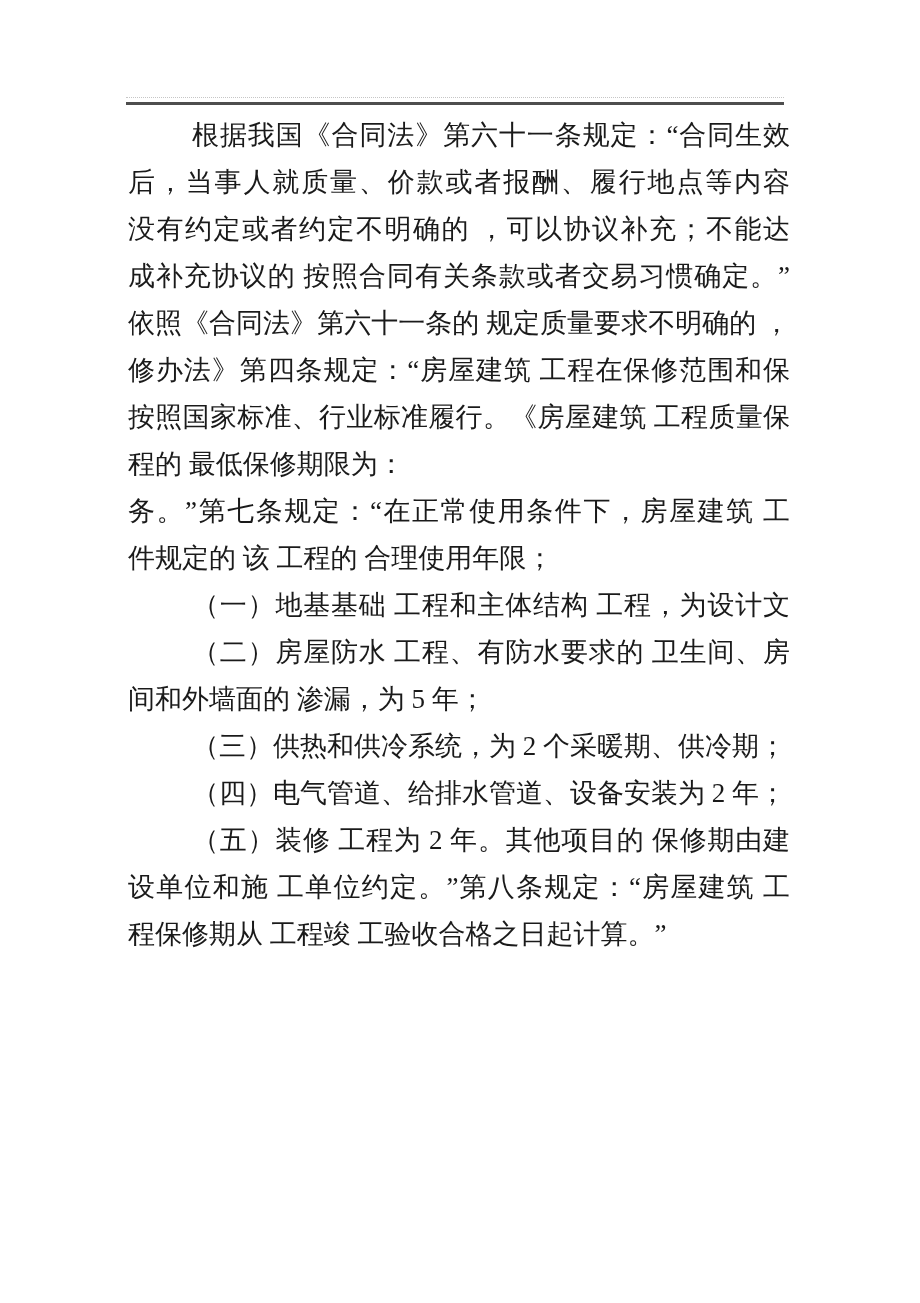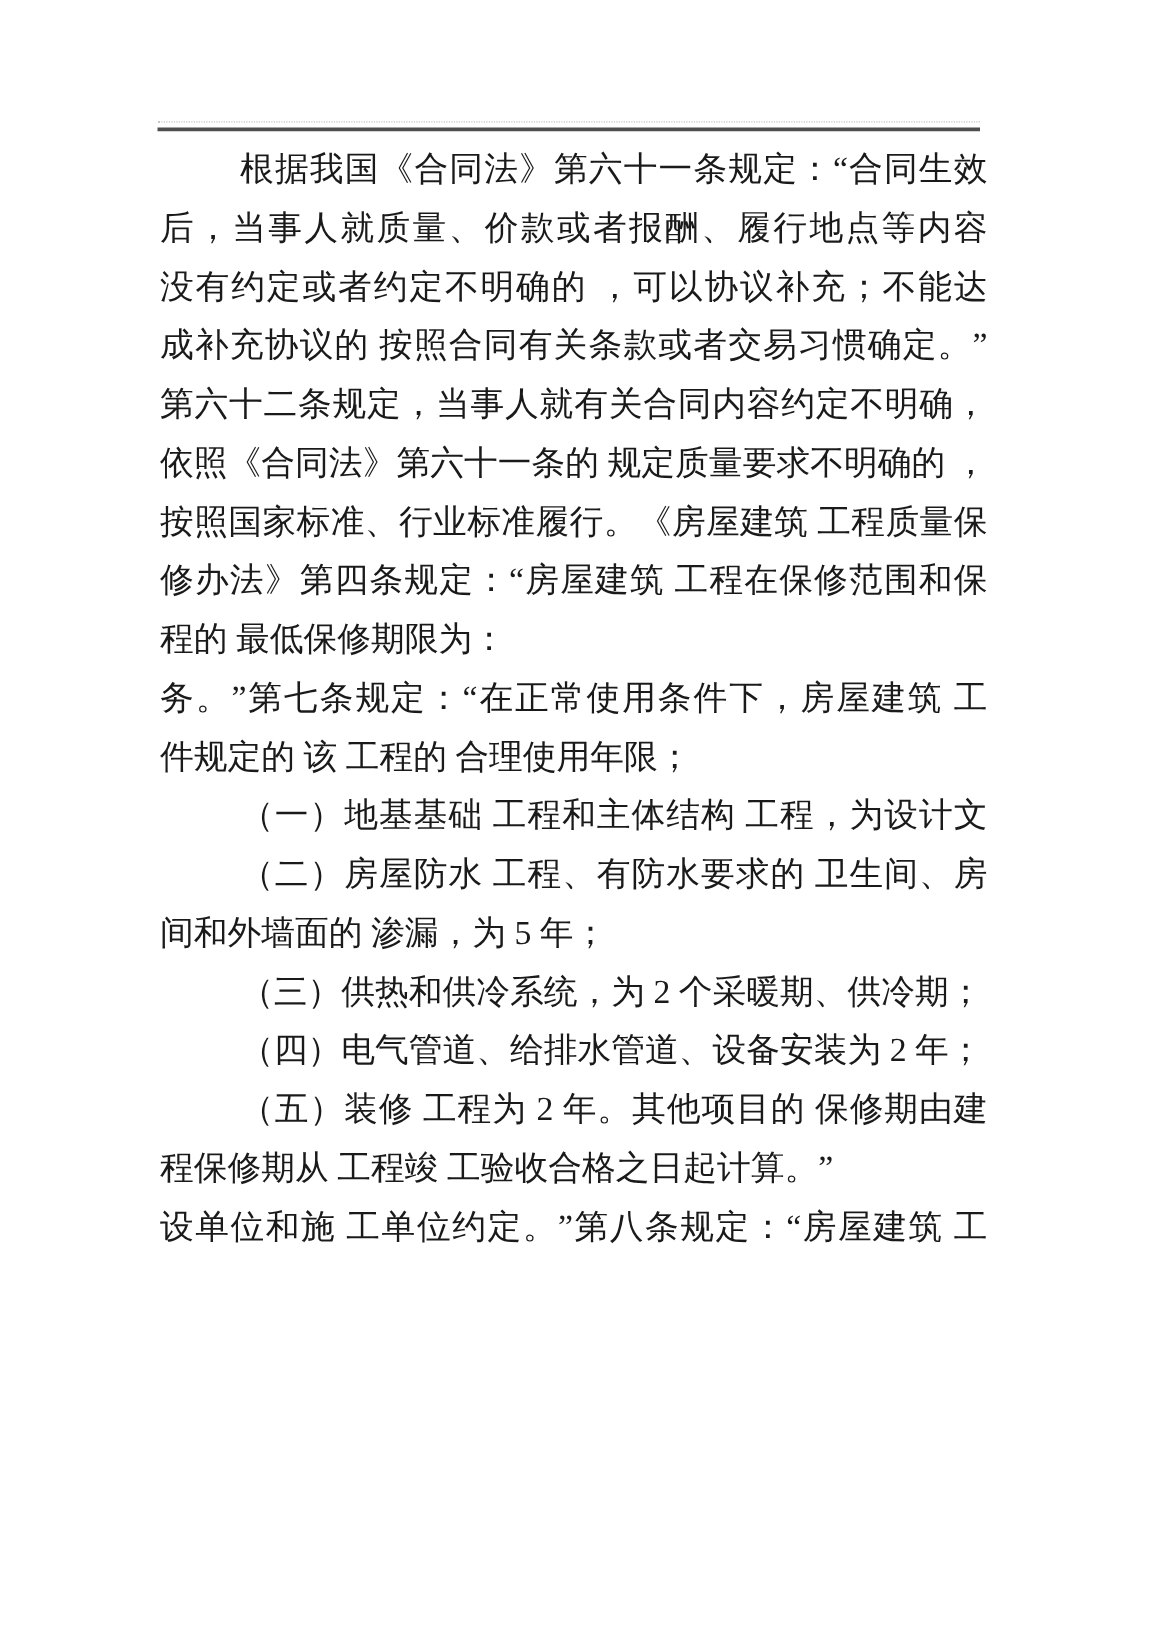--- a/index.html
+++ b/index.html
@@ -39,40 +39,39 @@
 <body>
 
 <div class="page">
   <div class="header-rule"></div>
   <div class="content" id="content" style="color: rgb(26, 26, 26);">
       <div class="para">
         <div class="line first just">根据我国《合同法》第六十一条规定：“合同生效</div>
         <div class="line just">后，当事人就质量、价款或者报酬、履行地点等内容</div>
         <div class="line just">没有约定或者约定不明确的 ，可以协议补充；不能达</div>
         <div class="line just">成补充协议的 按照合同有关条款或者交易习惯确定。”</div>
-        <div class="line just">第六十二条规定，当事人就有关合同内容约定不明确，</div>
         <div class="line just">依照《合同法》第六十一条的 规定质量要求不明确的 ，</div>
+        <div class="line just">修办法》第四条规定：“房屋建筑 工程在保修范围和保</div>
         <div class="line just">按照国家标准、行业标准履行。《房屋建筑 工程质量保</div>
-        <div class="line just">修办法》第四条规定：“房屋建筑 工程在保修范围和保</div>
         <div class="line">程的 最低保修期限为：</div>
         <div class="line just">务。”第七条规定：“在正常使用条件下，房屋建筑 工</div>
       </div>
       <div class="para">
         <div class="line">件规定的 该 工程的 合理使用年限；</div>
         <div class="line first just">（一）地基基础 工程和主体结构 工程，为设计文</div>
       </div>
       <div class="para">
         <div class="line first just">（二）房屋防水 工程、有防水要求的 卫生间、房</div>
         <div class="line">间和外墙面的 渗漏，为 5 年；</div>
       </div>
       <div class="para">
         <div class="line first">（三）供热和供冷系统，为 2 个采暖期、供冷期；</div>
       </div>
       <div class="para">
         <div class="line first">（四）电气管道、给排水管道、设备安装为 2 年；</div>
       </div>
       <div class="para">
         <div class="line first just">（五）装修 工程为 2 年。其他项目的 保修期由建</div>
+        <div class="line just">设单位和施 工单位约定。”第八条规定：“房屋建筑 工</div>
         <div class="line">程保修期从 工程竣 工验收合格之日起计算。”</div>
-        <div class="line just">设单位和施 工单位约定。”第八条规定：“房屋建筑 工</div>
       </div>
     </div>
 </div>
 
 </body></html>

